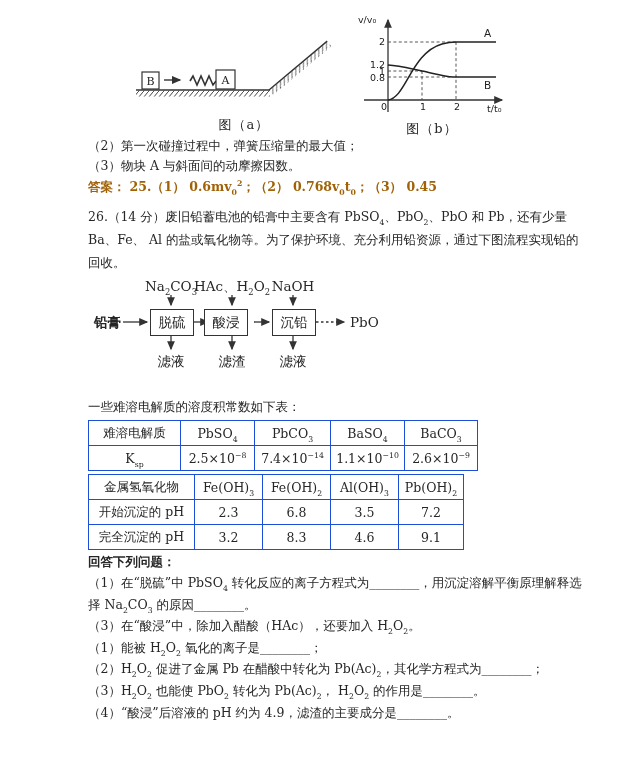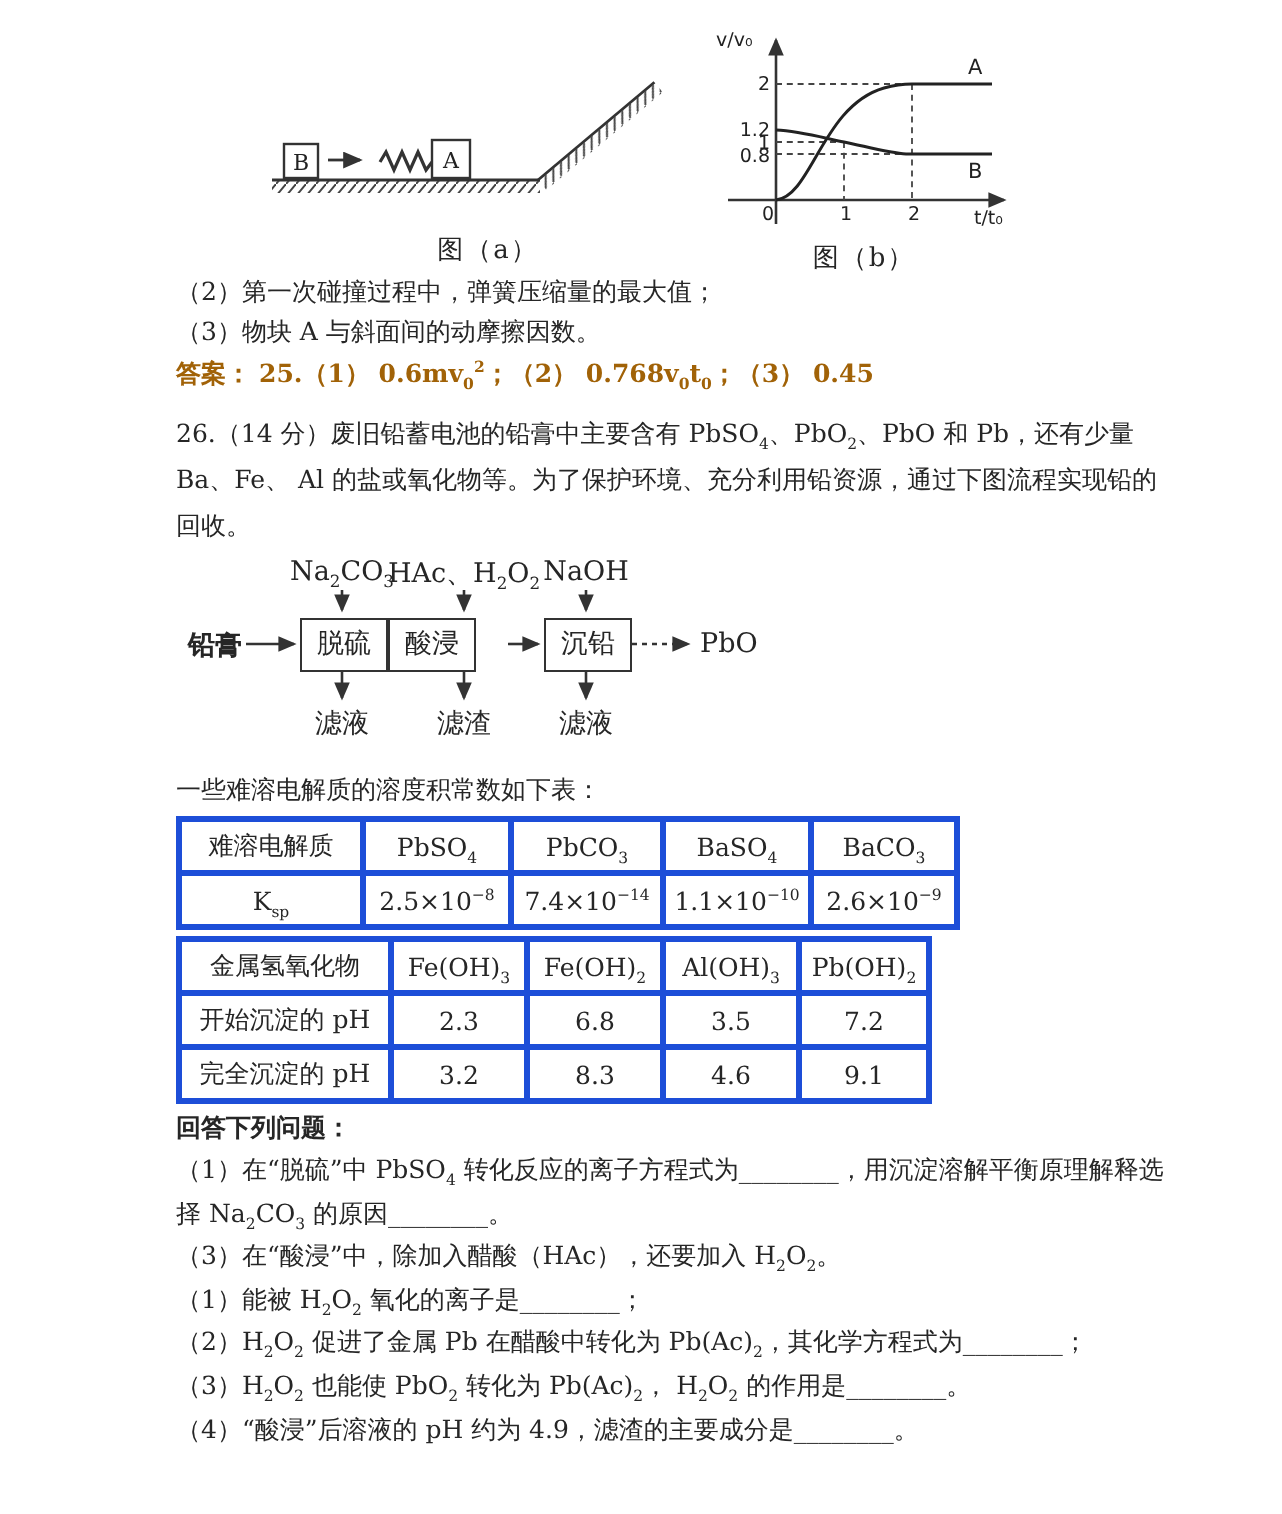--- a/index.html
+++ b/index.html
@@ -21,23 +21,23 @@
   
   .flow{position:relative;height:97px;width:450px;margin:4px 0 0 6px;}
   .flow svg.arrows{position:absolute;left:0;top:0;}
   .fbox{position:absolute;width:42px;height:25px;border:1.2px solid #333;text-align:center;
         line-height:25px;font-size:13.5px;top:31px;background:#fff;}
   .ftop{position:absolute;top:0;transform:translateX(-50%);white-space:nowrap;font-size:13.5px;}
   .fbot{position:absolute;top:75px;transform:translateX(-50%);white-space:nowrap;font-size:13.5px;}
   .fin{position:absolute;left:0;top:36px;font-size:13.5px;font-weight:bold;}
   .fout{position:absolute;left:256px;top:36px;font-size:13.5px;}
   
-  .cap{line-height:20px;margin-top:10px;}
+  .cap{line-height:20px;margin-top:22px;}
   table{border-collapse:collapse;margin-top:3px;}
-  th,td{border:3px solid #1d4ed8;text-align:center;font-weight:normal;padding:1px 4px;
+  th,td{border:1px solid #1d4ed8;text-align:center;font-weight:normal;padding:1px 4px;
         font-size:12.5px;height:22px;}
   
   .qline{line-height:21.6px;}
   .prompt{line-height:21px;margin-top:1px;font-weight:bold;}
 </style>
 </head>
 <body>
 
 <div class="page">
   <div class="content">
@@ -152,21 +152,21 @@
           <line x1="77" y1="57" x2="77" y2="71" marker-end="url(#arrF)"></line>
           <line x1="138" y1="57" x2="138" y2="71" marker-end="url(#arrF)"></line>
           <line x1="199" y1="57" x2="199" y2="71" marker-end="url(#arrF)"></line>
         </g>
       </svg>
       <span class="ftop" style="left:77px">Na<sub>2</sub>CO<sub>3</sub></span>
       <span class="ftop" style="left:138px">HAc、H<sub>2</sub>O<sub>2</sub></span>
       <span class="ftop" style="left:199px">NaOH</span>
       <span class="fin">铅膏</span>
       <div class="fbox" style="left:56px">脱硫</div>
-      <div class="fbox" style="left:100px">酸浸</div>
+      <div class="fbox" style="left:110px">酸浸</div>
       <div class="fbox" style="left:178px">沉铅</div>
       <span class="fout">PbO</span>
       <span class="fbot" style="left:77px">滤液</span>
       <span class="fbot" style="left:138px">滤渣</span>
       <span class="fbot" style="left:199px">滤液</span>
     </div>
 
     <div class="cap">一些难溶电解质的溶度积常数如下表：</div>
     <table>
       <colgroup>

